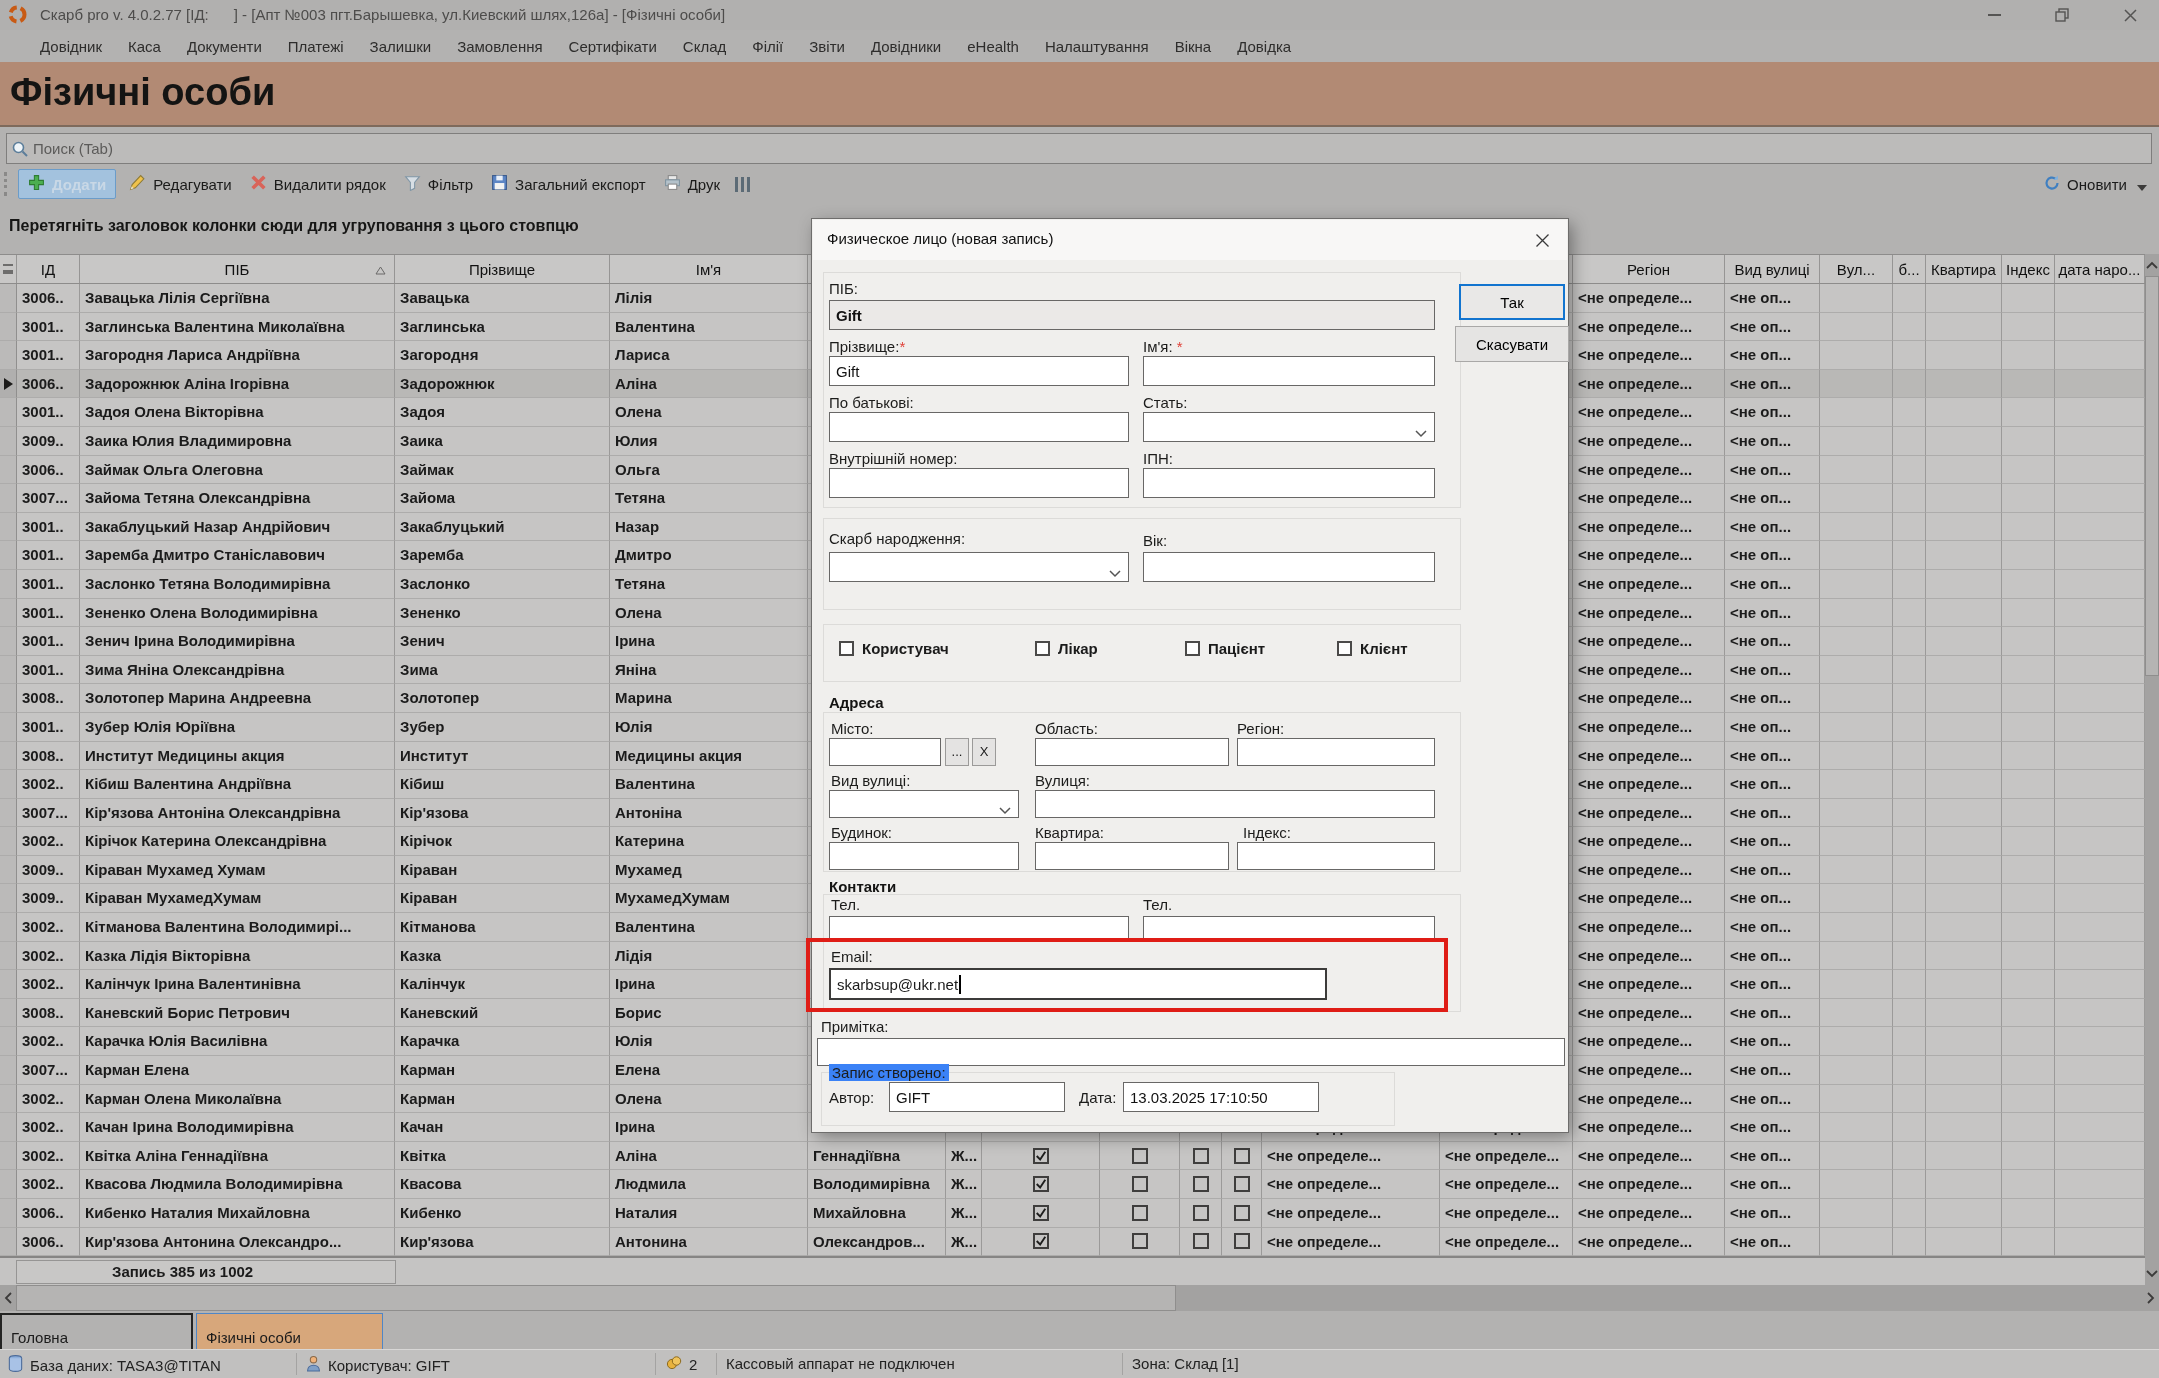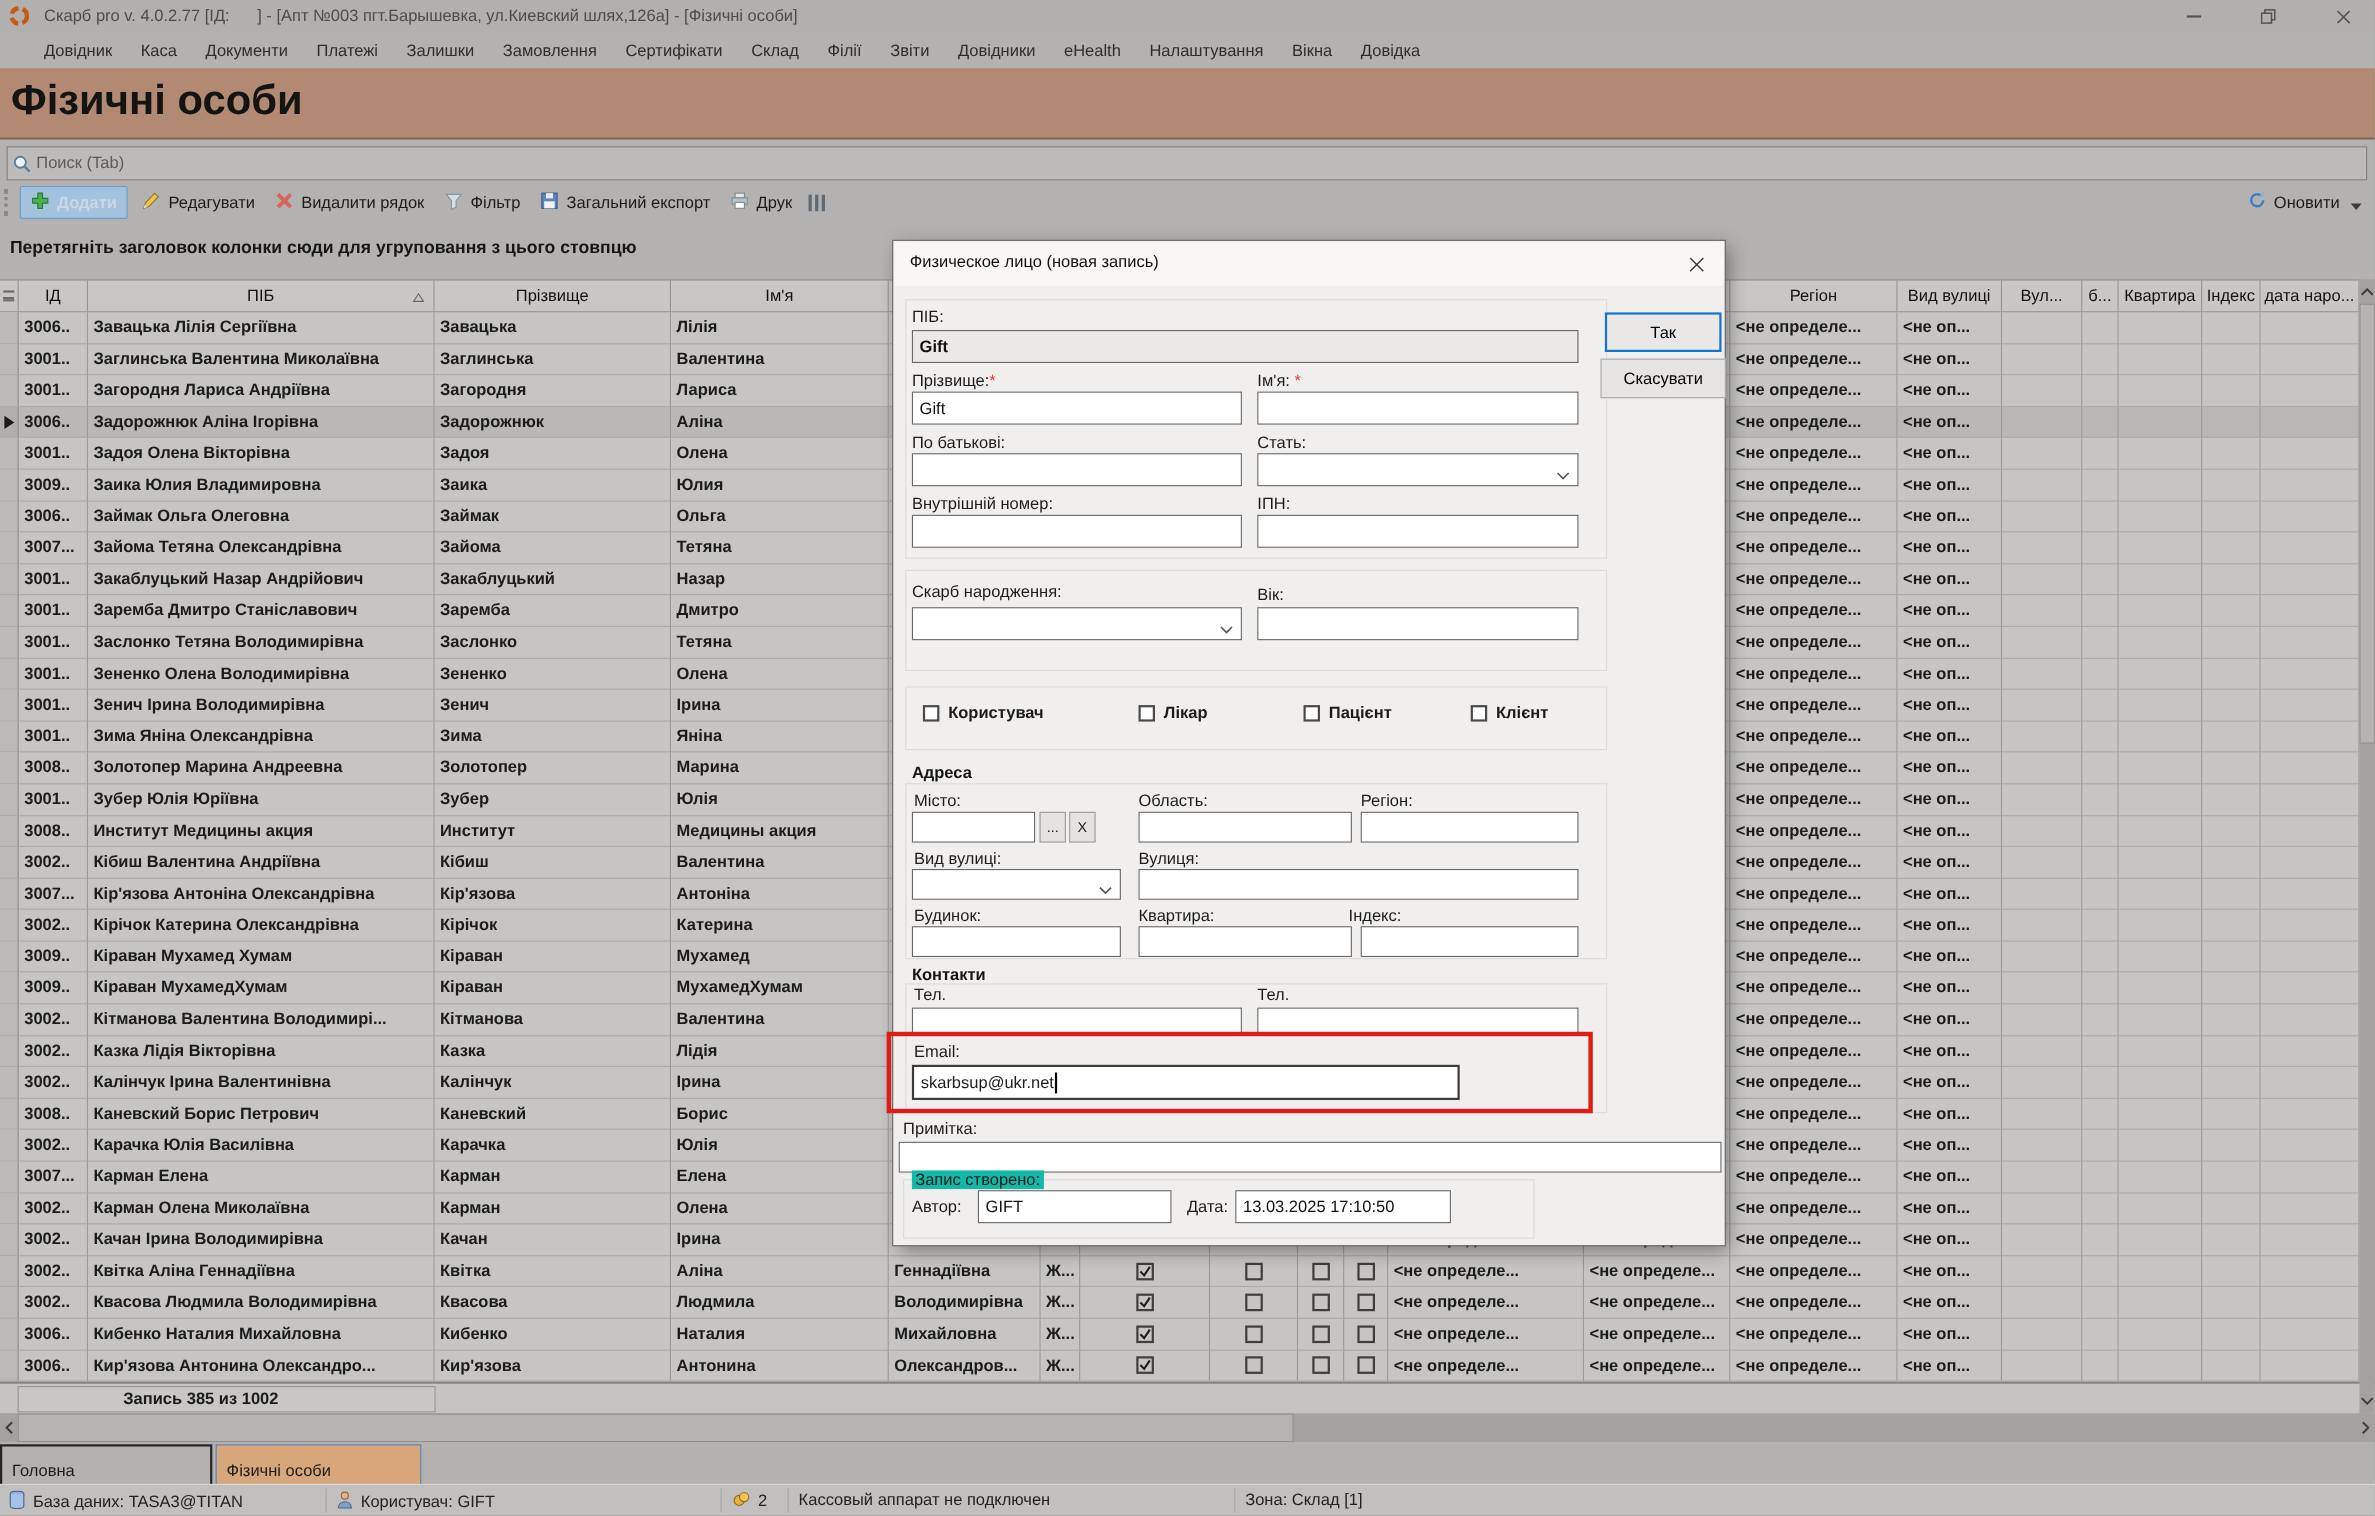--- a/index.html
+++ b/index.html
@@ -1239,40 +1239,40 @@
       <span class="chev" style="top:10px;"><svg width="12" height="8" viewBox="0 0 12 8">
             <path d="M1 1l5 5 5-5" fill="none" stroke="#555" stroke-width="1.5"></path>
           </svg></span>
     </span>
     <span class="l" style="left:222px;top:552px;">Вулиця:</span>
     <input class="i" style="left: 222px; top: 570px; width: 400px; height: 28px;">
     <span class="l" style="left:18px;top:604px;">Будинок:</span>
     <input class="i" style="left: 16px; top: 622px; width: 190px; height: 28px;">
     <span class="l" style="left:222px;top:604px;">Квартира:</span>
     <input class="i" style="left: 222px; top: 622px; width: 194px; height: 28px;">
-    <span class="l" style="left:413px;top:604px;">Індекс:</span>
+    <span class="l" style="left:430px;top:604px;">Індекс:</span>
     <input class="i" style="left: 424px; top: 622px; width: 198px; height: 28px;">
 
     <span class="sec" style="left:16px;top:658px;">Контакти</span>
     <div class="grp" style="left:10px;top:674px;width:638px;height:118px;"></div>
     <span class="l" style="left:18px;top:676px;">Тел.</span>
     <input class="i" style="left: 16px; top: 696px; width: 300px; height: 24px;">
     <span class="l" style="left:330px;top:676px;">Тел.</span>
     <input class="i" style="left: 330px; top: 696px; width: 292px; height: 24px;">
     <span class="l" style="left:18px;top:728px;">Email:</span>
     <span class="fauxinput" style="left:16px;top:748px;width:498px;height:32px;">
       <span>skarbsup@ukr.net</span>
         <span class="caretbar"></span>
     </span>
 
     <span class="l" style="left:8px;top:798px;">Примітка:</span>
     <input class="i" style="left: 4px; top: 818px; width: 748px; height: 28px;">
 
     <div class="grp" style="left:8px;top:852px;width:574px;height:54px;"></div>
-    <span class="l" style="left:16px;top:844px;background:#14b8a6;padding:0 3px;">Запис створено:</span>
+    <span class="l" style="left:16px;top:844px;background:#3b82f6;padding:0 3px;">Запис створено:</span>
     <span class="l" style="left:16px;top:869px;">Автор:</span>
     <input class="i" style="left: 76px; top: 862px; width: 176px;" value="GIFT">
     <span class="l" style="left:266px;top:869px;">Дата:</span>
     <input class="i" style="left: 310px; top: 862px; width: 196px;" value="13.03.2025 17:10:50">
 
     <button class="btn ok">Так</button>
     <button class="btn cancel">Скасувати</button>
   </div>
 
   <div class="redbox"></div>

